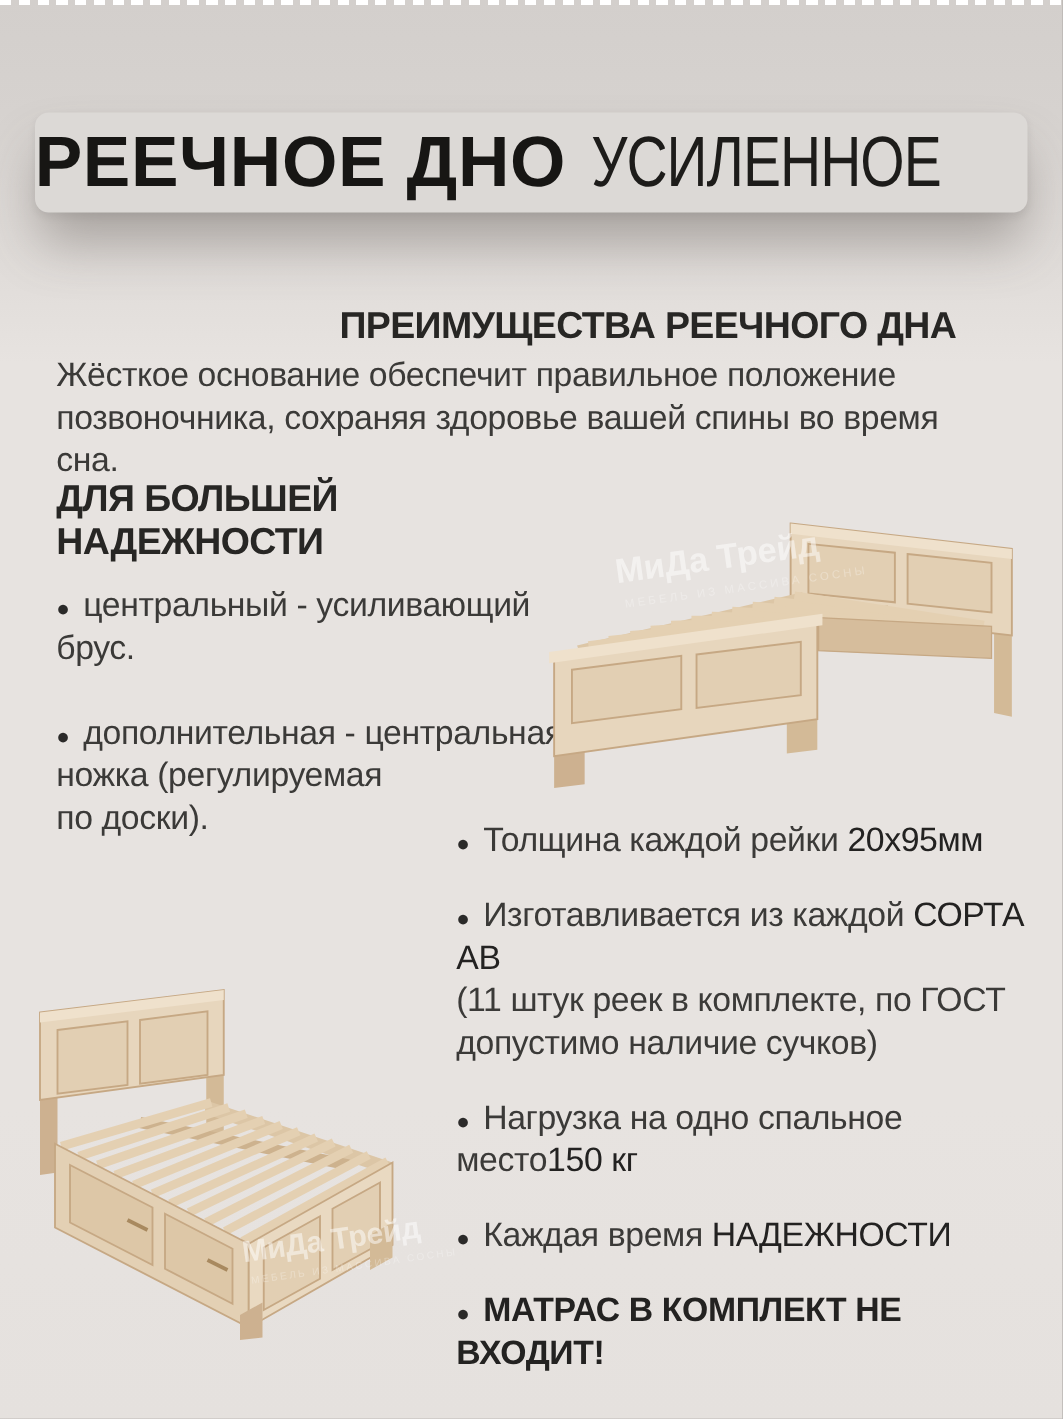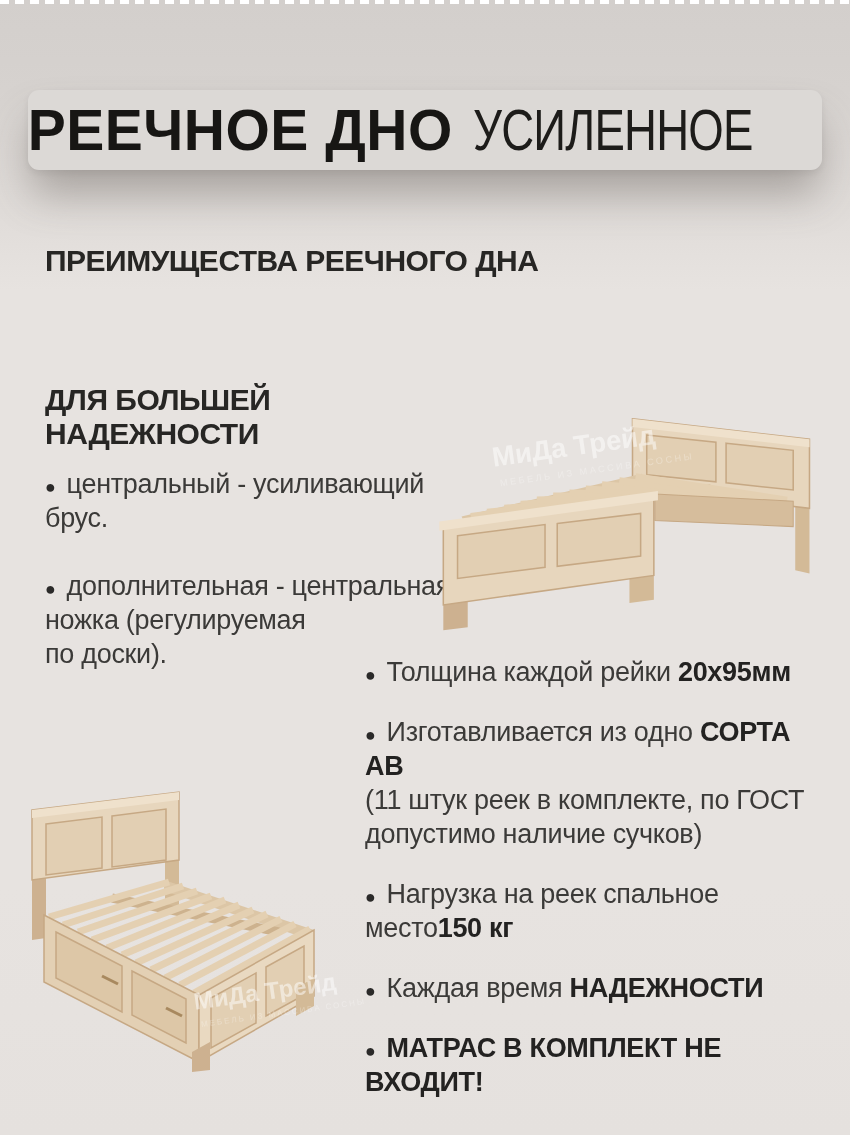--- a/index.html
+++ b/index.html
@@ -22,31 +22,31 @@
     font-size:57px;font-weight:bold;color:#171614;letter-spacing:.5px;white-space:nowrap;
   }
   .header-divider{width:3px;height:58px;background:#1d1c1a;margin:0 9px 0 11px;}
   .header-subtitle{
     font-size:57px;font-weight:normal;color:#1d1c1a;white-space:nowrap;
     transform:scaleX(.8);transform-origin:left center;display:inline-block;letter-spacing:-1px;
   }
   .hdg{font-weight:bold;color:#272624;font-size:30px;line-height:1.12;letter-spacing:-.5px;margin-top:27px;}
   .section{position:absolute;}
   .sec-advantages{left:45px;top:244px;width:720px;}
-  .sec-advantages .hdg{margin:0 0 5px 0;}
+  .sec-advantages .hdg{margin:0 0 5px 0;text-align:right;}
   .body-text{font-size:27px;line-height:1.26;white-space:pre-line;color:#3b3a38;letter-spacing:-.3px;}
   .sec-reliability{left:45px;top:356px;width:420px;}
   .bullet{font-size:27px;line-height:1.26;white-space:pre-line;letter-spacing:-.3px;color:#3b3a38;}
   .dot{font-size:18px;margin-right:11px;color:#2b2a29;}
   .b1{margin-top:17px;}
   .b2{margin-top:34px;}
   .sec-characteristics{left:365px;top:655px;width:470px;}
   .sec-characteristics .hdg{margin-bottom:24px;}
   .char-item{font-size:27px;line-height:1.26;white-space:pre-line;letter-spacing:-.3px;margin-bottom:26px;color:#3b3a38;}
-  .bold{font-weight:bold;color:#232221;}
+  .bold{font-weight:normal;color:#232221;}
   .char-item.allbold{font-weight:bold;color:#232221;}
   .figure-top{position:absolute;left:425px;top:390px;width:415px;height:260px;}
   .figure-bottom{position:absolute;left:12px;top:780px;width:362px;height:292px;}
   svg{display:block;width:100%;height:100%;}
   .wm{fill:#ffffff;opacity:.5;font-weight:bold;}
   .wm-sub{fill:#ffffff;opacity:.28;}
 </style>
 </head>
 <body>
 
@@ -55,20 +55,22 @@
   <div class="dashed-top"></div>
 
   <div class="header-bar">
     <span class="header-title">РЕЕЧНОЕ ДНО</span>
     <span class="header-divider"></span>
     <span class="header-subtitle">УСИЛЕННОЕ</span>
   </div>
 
   <div class="section sec-advantages">
     <div class="hdg">ПРЕИМУЩЕСТВА РЕЕЧНОГО ДНА</div>
+    <div class="body-text">Жёсткое основание обеспечит правильное положение
+позвоночника, сохраняя здоровье вашей спины во время сна.</div>
   </div>
 
   <div class="section sec-reliability">
     <div class="hdg">ДЛЯ БОЛЬШЕЙ НАДЕЖНОСТИ</div>
     <div class="bullet b1"><span class="dot">●</span><span>центральный - усиливающий
 брус.</span></div>
     <div class="bullet b2"><span class="dot">●</span><span>дополнительная - центральная
 ножка (регулируемая
 по доски).</span></div>
   </div>
@@ -111,24 +113,24 @@
       </g>
       <g transform="rotate(-8 160 58)">
         <text x="66" y="62" class="wm" font-size="27">МиДа Трейд</text>
         <text x="70" y="82" class="wm-sub" font-size="9" letter-spacing="2.5">МЕБЕЛЬ ИЗ МАССИВА СОСНЫ</text>
       </g>
     </svg>
   </div>
 
   <div class="section sec-characteristics">
     <div class="char-item"><span class="dot">●</span><span>Толщина каждой рейки </span><span class="bold">20х95мм</span></div>
-    <div class="char-item"><span class="dot">●</span><span>Изготавливается из одно </span><span class="bold">СОРТА АВ</span><span>
+    <div class="char-item"><span class="dot">●</span><span>Изготавливается из каждой </span><span class="bold">СОРТА АВ</span><span>
 (11 штук реек в комплекте, по ГОСТ
 допустимо наличие сучков)</span></div>
-    <div class="char-item"><span class="dot">●</span><span>Нагрузка на реек спальное
+    <div class="char-item"><span class="dot">●</span><span>Нагрузка на одно спальное
 место</span><span class="bold">150 кг</span></div>
     <div class="char-item"><span class="dot">●</span><span>Каждая время </span><span class="bold">НАДЕЖНОСТИ</span></div>
     <div class="char-item allbold"><span class="dot">●</span><span>МАТРАС В КОМПЛЕКТ НЕ ВХОДИТ!</span></div>
   </div>
 
   <div class="figure-bottom">
     <svg viewBox="0 0 358 292">
       <g>
         <polygon points="18,94 32,92 32,158 18,160" fill="#cdb190"></polygon>
         <polygon points="151,74 165,72 165,132 151,134" fill="#d3ba97"></polygon>

